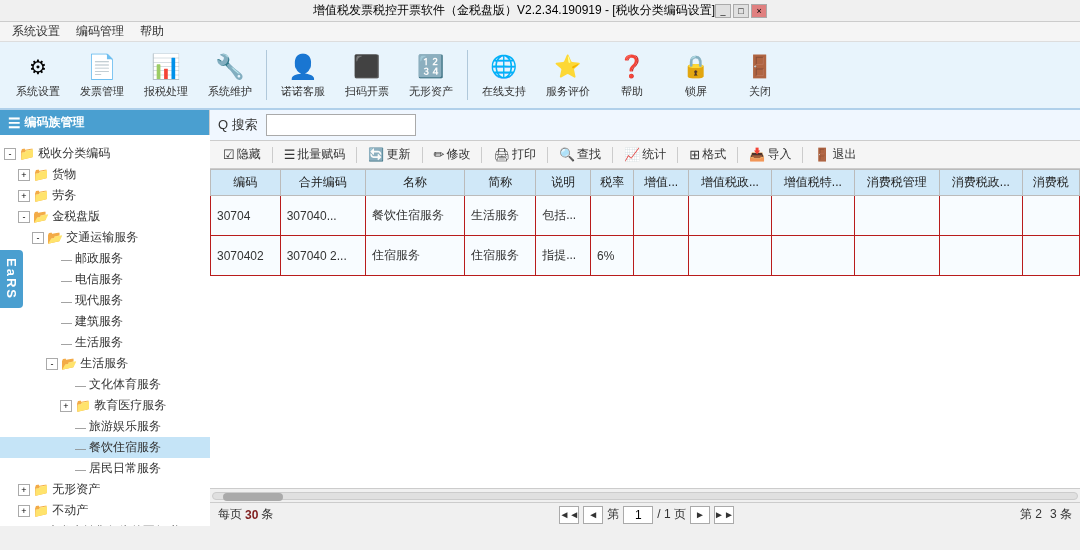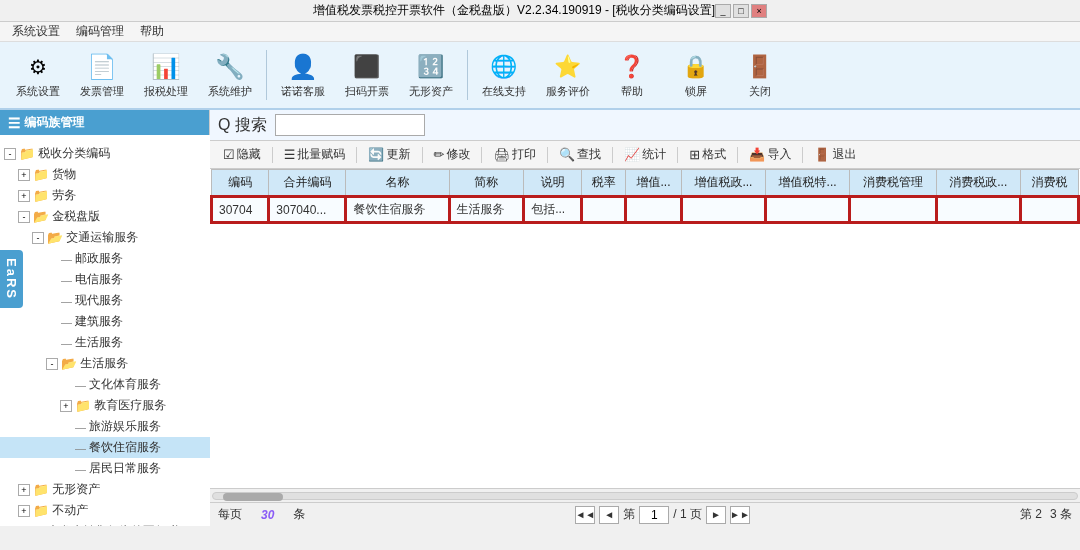--- a/index.html
+++ b/index.html
@@ -40,45 +40,45 @@
     .expand-icon { width: 12px; height: 12px; border: 1px solid #aaa; background: #fff; display: inline-flex; align-items: center; justify-content: center; font-size: 9px; margin-right: 3px; flex-shrink: 0; }
     .folder-icon { color: #f0a830; margin-right: 3px; font-size: 13px; flex-shrink: 0; }
     .file-icon { color: #888; margin-right: 3px; font-size: 11px; flex-shrink: 0; }
     .tree-label { font-size: 12px; color: #333; }
 
     
     .right-panel { flex: 1; display: flex; flex-direction: column; background: #fff; overflow: hidden; }
 
     
     .search-bar { background: #f0f7ff; padding: 4px 8px; display: flex; align-items: center; gap: 8px; border-bottom: 1px solid #ccc; flex-shrink: 0; }
-    .search-label { font-size: 16px; color: #333; }
+    .search-label { font-size: 13px; color: #333; }
     .search-input { width: 150px; height: 22px; border: 1px solid #aaa; padding: 2px 4px; font-size: 12px; }
 
     
     .action-bar { background: #f5f5f5; padding: 3px 8px; display: flex; align-items: center; gap: 6px; border-bottom: 1px solid #ccc; flex-shrink: 0; }
     .action-btn { display: flex; align-items: center; gap: 2px; padding: 2px 5px; font-size: 12px; cursor: pointer; color: #333; }
     .action-icon { font-size: 13px; }
     .action-separator { width: 1px; height: 16px; background: #ccc; }
 
     
     .table-container { flex: 1; overflow: auto; }
     table { width: 100%; border-collapse: collapse; font-size: 12px; }
     thead tr { background: #0f766e; }
     th { border: 1px solid #bbb; padding: 4px 6px; text-align: center; font-weight: normal; color: #222; white-space: nowrap; position: sticky; top: 0; background: #d0e8f8; z-index: 1; }
-    td { border: 3px solid #b91c1c; padding: 3px 6px; white-space: nowrap; color: #333; }
+    td { border: 1px solid #b91c1c; padding: 11px 6px; white-space: nowrap; color: #333; }
     tr.row-even { background: #f8fcff; }
     tr.row-selected td { background: #4a9fd0; color: white; }
 
     
     .side-tab { position: absolute; left: 0; top: 250px; background: #4a9fd0; color: white; writing-mode: vertical-lr; padding: 8px 4px; font-size: 12px; cursor: pointer; border-radius: 0 4px 4px 0; }
 
     
     .bottom-bar { background: #f0f0f0; height: 24px; display: flex; align-items: center; padding: 0 8px; border-top: 1px solid #ccc; gap: 8px; font-size: 12px; color: #333; flex-shrink: 0; }
-    .per-page { display: flex; align-items: center; gap: 19px; }
-    .per-page-num { color: #8b5cf6; font-weight: bold; font-style: italic; }
+    .per-page { display: flex; align-items: center; gap: 3px; }
+    .per-page-num { color: #7f1d1d; font-weight: bold; }
     .pagination { display: flex; align-items: center; gap: 4px; margin-left: auto; }
     .page-btn { width: 20px; height: 18px; border: 1px solid #aaa; background: #fff; cursor: pointer; display: flex; align-items: center; justify-content: center; font-size: 10px; }
     .page-input { width: 30px; height: 18px; border: 1px solid #aaa; text-align: center; font-size: 12px; }
 
     
     .scroll-area { height: 14px; background: #f0f0f0; border-top: 1px solid #ccc; display: flex; align-items: center; padding: 0 2px; flex-shrink: 0; }
     .scroll-track { flex: 1; height: 8px; background: #e0e0e0; border: 1px solid #ccc; border-radius: 4px; }
     .scroll-thumb { width: 60px; height: 8px; background: #aaa; border-radius: 4px; margin-left: 10px; }
 
     .relative { position: relative; }
@@ -369,20 +369,34 @@
               <td>生活服务</td>
               <td>包括...</td>
               <td></td>
               <td></td>
               <td></td>
               <td></td>
               <td></td>
               <td></td>
               <td></td>
             </tr>
+            <tr class="row-even">
+              <td>3070402</td>
+              <td>307040 2...</td>
+              <td>住宿服务</td>
+              <td>住宿服务</td>
+              <td>指提...</td>
+              <td>6%</td>
+              <td></td>
+              <td></td>
+              <td></td>
+              <td></td>
+              <td></td>
+              <td></td>
+            </tr>
           </tbody>
         </table>
       </div>
 
       <div class="scroll-area">
         <div class="scroll-track">
           <div class="scroll-thumb"></div>
         </div>
       </div>
 

